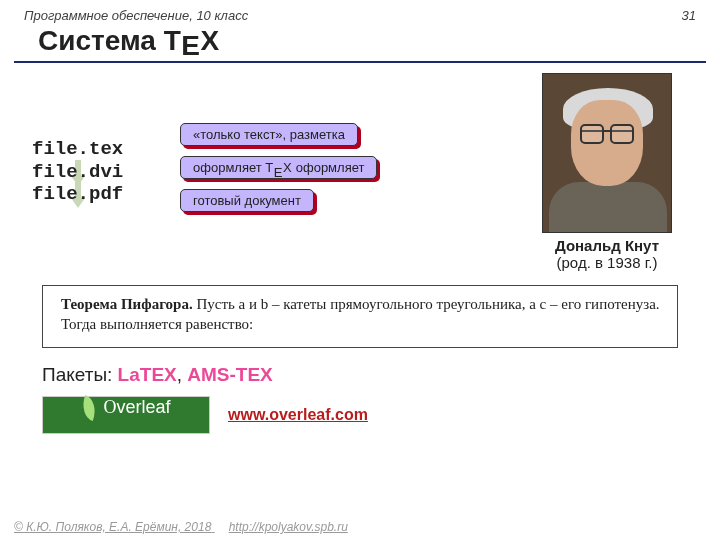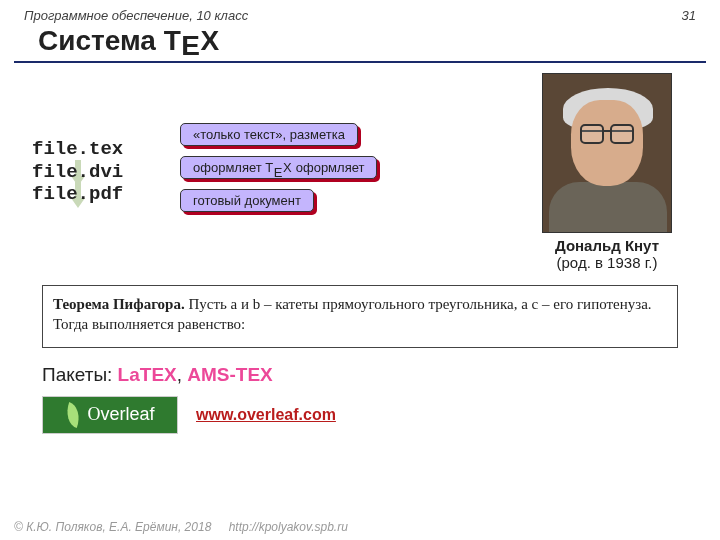--- a/index.html
+++ b/index.html
@@ -106,21 +106,21 @@
       position: absolute; left: 6px; top: 108px;
       width: 118px; height: 70px;
       background: #6a6458;
       border-radius: 30px 30px 0 0;
     }
     .caption { font-size: 15px; }
     .caption b { font-weight: bold; }
     .theorem-box {
       margin: 14px 42px 12px 42px;
       border: 1px solid #444;
-      padding: 8px 14px 12px 10px;
+      padding: 8px 14px 12px 18px;
       font-family: Georgia, 'Times New Roman', serif;
       font-size: 15px;
       line-height: 1.35;
     }
     .theorem-box .formula {
       text-align: center;
       font-style: italic;
       font-size: 17px;
       margin-top: 6px;
     }
@@ -128,43 +128,44 @@
     .packages {
       padding: 4px 42px;
       font-size: 19px;
     }
     .packages .pkg { color: #ec4899; font-weight: bold; }
     .overleaf-row {
       display: flex; align-items: center; gap: 18px;
       padding: 6px 42px 0 42px;
     }
     .overleaf-logo {
-      width: 136px; height: 38px;
+      width: 168px; height: 38px;
       background: #2f7a2f;
       border: 1px solid #ccc;
       color: #fff;
-      display: flex; align-items: center; justify-content: center;
+      display: flex; justify-content: center;
       gap: 6px;
       font-size: 18px;
     }
     .leaf {
       display: inline-block;
       width: 16px; height: 22px;
       background: #a7e07a;
       border-radius: 0 100% 0 100%;
       transform: rotate(20deg);
     }
     .link {
       color: #b91c1c; text-decoration: underline; font-size: 16px; font-weight: bold;
     }
     .footer {
       position: absolute; bottom: 6px; left: 0; right: 8px;
       padding: 0 14px;
       font-size: 12px; font-style: italic;
       color: #9a9a9a;
+      text-decoration: underline;
     }
     .footer .furl { margin-left: 14px; }
   </style>
 </head>
 <body>
 
 <div class="header">
   <span>Программное обеспечение, 10 класс</span>
   <span>31</span>
 </div>

